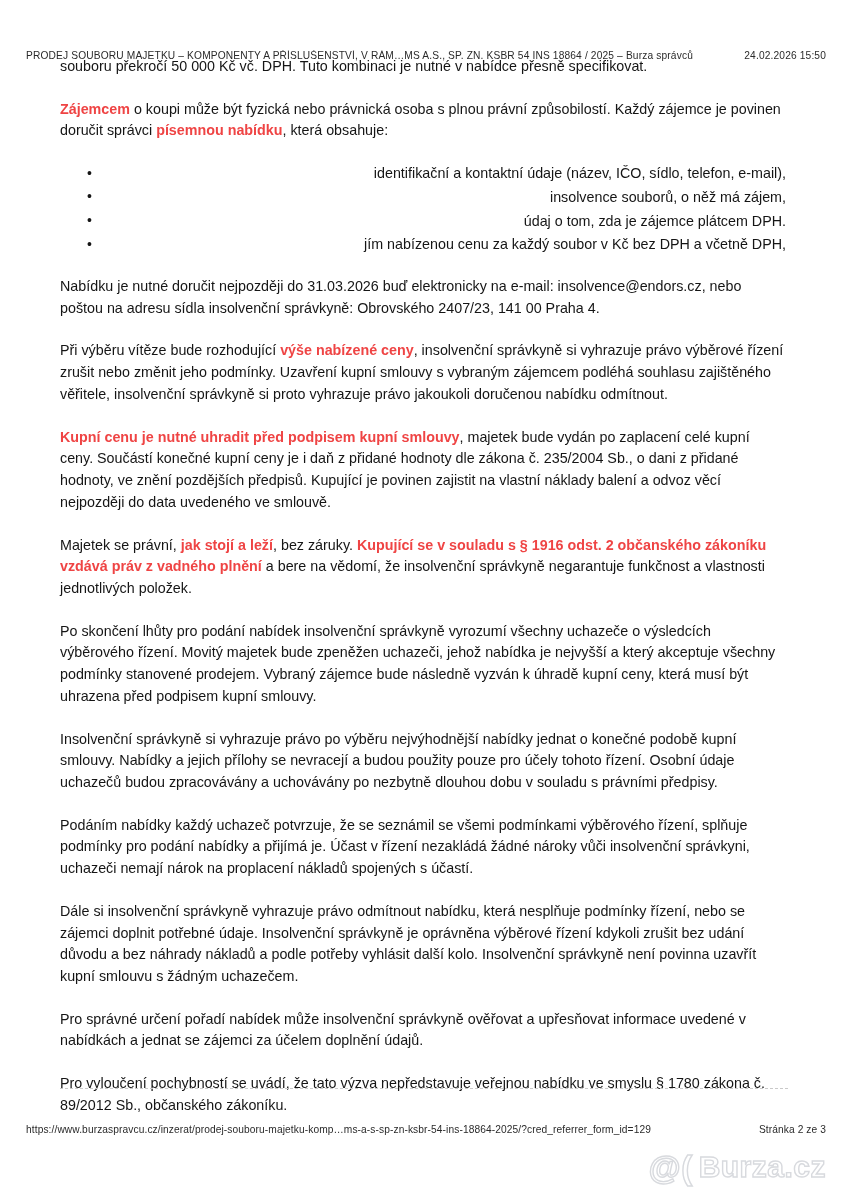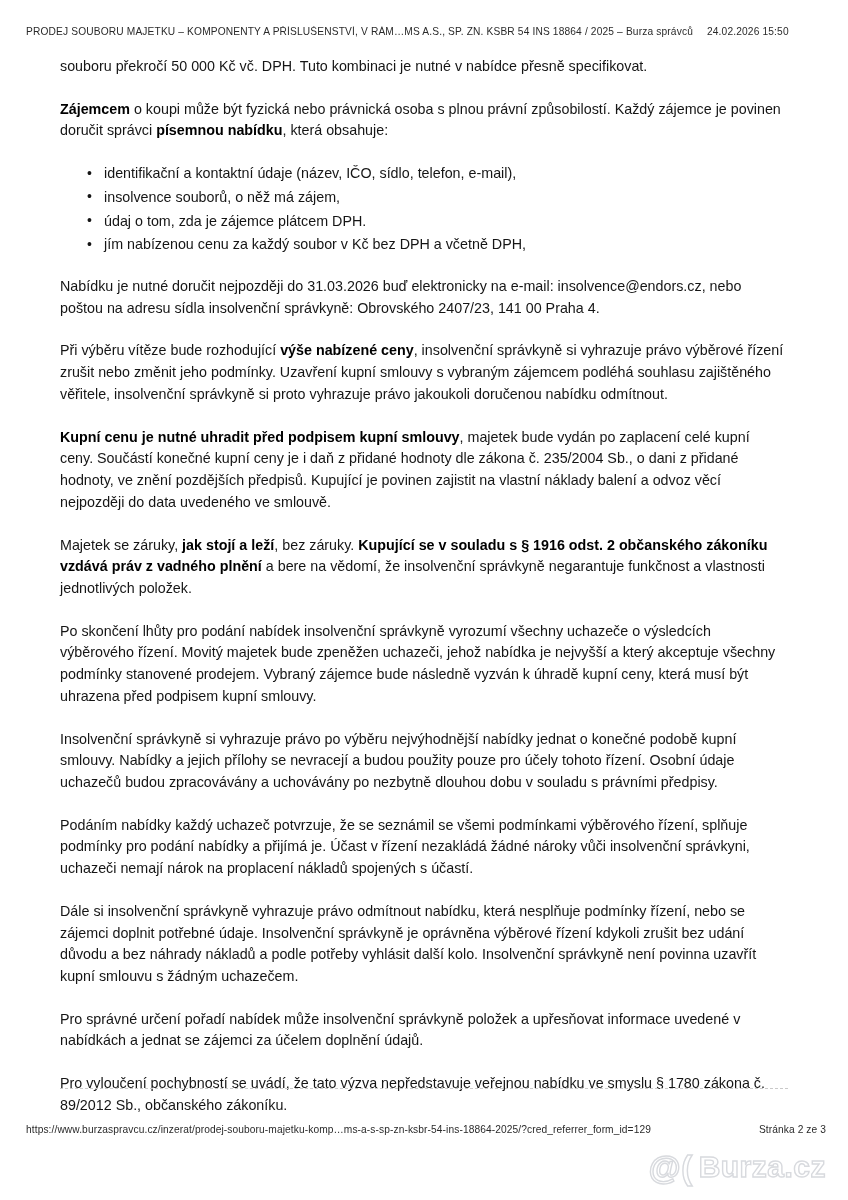--- a/index.html
+++ b/index.html
@@ -24,66 +24,68 @@
   }
 
   
   .print-header {
     position: absolute;
     top: 26px;
     left: 26px;
     right: 22px;
     display: flex;
     align-items: baseline;
-    justify-content: flex-start;
+    justify-content: space-between;
     font-size: 10.2px;
     letter-spacing: 0.15px;
     color: #2a2a2a;
     white-space: nowrap;
   }
   .print-header .doc-title {
     overflow: hidden;
     text-overflow: ellipsis;
     max-width: 690px;
   }
   .print-header .stamp {
     padding-left: 14px;
     flex: 0 0 auto;
+    margin-top: 24px;
   }
 
   
   .doc-body {
     position: absolute;
     top: 56px;
     left: 60px;
     width: 726px;
   }
 
   p.para {
     margin: 0 0 21px 0;
     font-size: 14.3px;
     line-height: 1.52;
     color: #151515;
     text-align: left;
   }
   p.para:last-child { margin-bottom: 13px; }
 
-  b, strong { font-weight: 700; color: #000000; }
+  b, strong { font-weight: 700; color: #ef4444; }
 
   ul.bullets {
     margin: 0 0 20px 0;
     padding-left: 44px;
     list-style: none;
   }
   ul.bullets li {
     position: relative;
     font-size: 14.3px;
     line-height: 1.52;
     color: #151515;
     margin-bottom: 2px;
+    text-align: right;
   }
   ul.bullets li::before {
     content: "•";
     position: absolute;
     left: -17px;
     top: -0.5px;
     font-size: 14px;
     color: #151515;
   }
 
@@ -178,41 +180,41 @@
 
     <p class="para">
       <span>Při výběru vítěze bude rozhodující </span><b>výše nabízené ceny</b><span>, insolvenční správkyně si vyhrazuje právo výběrové řízení zrušit nebo změnit jeho podmínky. Uzavření kupní smlouvy s vybraným zájemcem podléhá souhlasu zajištěného věřitele, insolvenční správkyně si proto vyhrazuje právo jakoukoli doručenou nabídku odmítnout.</span>
     </p>
 
     <p class="para">
       <b>Kupní cenu je nutné uhradit před podpisem kupní smlouvy</b><span>, majetek bude vydán po zaplacení celé kupní ceny. Součástí konečné kupní ceny je i daň z přidané hodnoty dle zákona č. 235/2004 Sb., o dani z přidané hodnoty, ve znění pozdějších předpisů. Kupující je povinen zajistit na vlastní náklady balení a odvoz věcí nejpozději do data uvedeného ve smlouvě.</span>
     </p>
 
     <p class="para">
-      <span>Majetek se záruky, </span><b>jak stojí a leží</b><span>, bez záruky. </span><b>Kupující se v souladu s § 1916 odst. 2 občanského zákoníku vzdává práv z vadného plnění</b><span> a bere na vědomí, že insolvenční správkyně negarantuje funkčnost a vlastnosti jednotlivých položek.</span>
+      <span>Majetek se právní, </span><b>jak stojí a leží</b><span>, bez záruky. </span><b>Kupující se v souladu s § 1916 odst. 2 občanského zákoníku vzdává práv z vadného plnění</b><span> a bere na vědomí, že insolvenční správkyně negarantuje funkčnost a vlastnosti jednotlivých položek.</span>
     </p>
 
     <p class="para">
       <span>Po skončení lhůty pro podání nabídek insolvenční správkyně vyrozumí všechny uchazeče o výsledcích výběrového řízení. Movitý majetek bude zpeněžen uchazeči, jehož nabídka je nejvyšší a který akceptuje všechny podmínky stanovené prodejem. Vybraný zájemce bude následně vyzván k úhradě kupní ceny, která musí být uhrazena před podpisem kupní smlouvy.</span>
     </p>
 
     <p class="para">
       <span>Insolvenční správkyně si vyhrazuje právo po výběru nejvýhodnější nabídky jednat o konečné podobě kupní smlouvy. Nabídky a jejich přílohy se nevracejí a budou použity pouze pro účely tohoto řízení. Osobní údaje uchazečů budou zpracovávány a uchovávány po nezbytně dlouhou dobu v souladu s právními předpisy.</span>
     </p>
 
     <p class="para">
       <span>Podáním nabídky každý uchazeč potvrzuje, že se seznámil se všemi podmínkami výběrového řízení, splňuje podmínky pro podání nabídky a přijímá je. Účast v řízení nezakládá žádné nároky vůči insolvenční správkyni, uchazeči nemají nárok na proplacení nákladů spojených s účastí.</span>
     </p>
 
     <p class="para">
       <span>Dále si insolvenční správkyně vyhrazuje právo odmítnout nabídku, která nesplňuje podmínky řízení, nebo se zájemci doplnit potřebné údaje. Insolvenční správkyně je oprávněna výběrové řízení kdykoli zrušit bez udání důvodu a bez náhrady nákladů a podle potřeby vyhlásit další kolo. Insolvenční správkyně není povinna uzavřít kupní smlouvu s žádným uchazečem.</span>
     </p>
 
     <p class="para">
-      <span>Pro správné určení pořadí nabídek může insolvenční správkyně položek a upřesňovat informace uvedené v nabídkách a jednat se zájemci za účelem doplnění údajů.</span>
+      <span>Pro správné určení pořadí nabídek může insolvenční správkyně ověřovat a upřesňovat informace uvedené v nabídkách a jednat se zájemci za účelem doplnění údajů.</span>
     </p>
 
 
     <p class="para">
       <span>Pro vyloučení pochybností se uvádí, že tato výzva nepředstavuje veřejnou nabídku ve smyslu § 1780 zákona č. 89/2012 Sb., občanského zákoníku.</span>
     </p>
 
   </div>
 
   <div class="footer-rule"></div>

